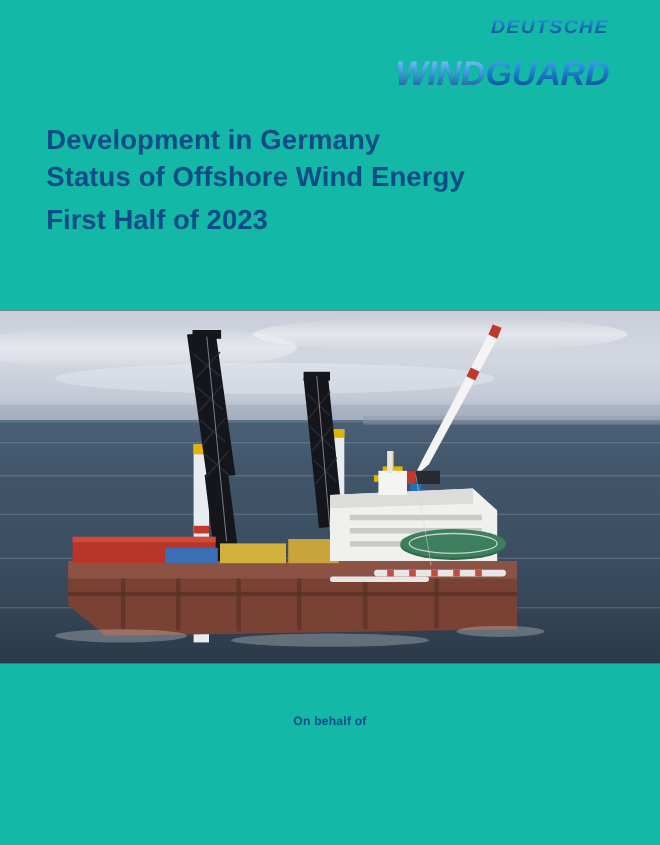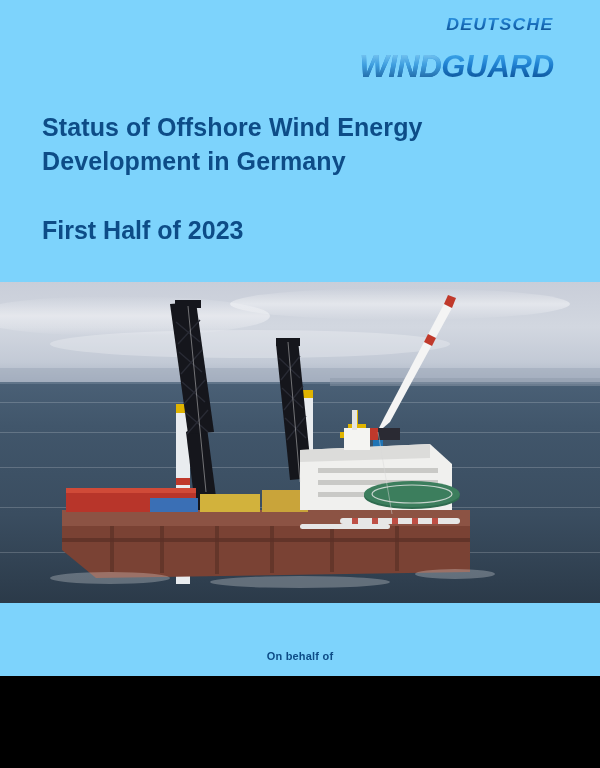--- a/index.html
+++ b/index.html
@@ -1,40 +1,40 @@
 <!DOCTYPE html>
 <html><head>
 <meta charset="utf-8">
 <style>
   html,body{margin:0;padding:0;background:#000;}
   body{width:600px;height:768px;overflow:hidden;position:relative;
        font-family:"Liberation Sans",sans-serif;background:#000;}
 
-  .page{position:relative;width:600px;height:676px;background:#7dd3fc;overflow:hidden;}
+  .page{position:relative;width:600px;height:768px;background:#14b8a6;overflow:hidden;}
 
   
   .brand{position:absolute;right:46px;top:16px;text-align:right;line-height:1;}
   .brand-top{font-size:17px;font-weight:bold;font-style:italic;letter-spacing:1.2px;
     color:#1b7fd4;
     background:linear-gradient(180deg,#2f9ae8 0%,#1668b5 55%,#0d4f8b 100%);
     -webkit-background-clip:text;background-clip:text;-webkit-text-fill-color:transparent;
     transform:scaleX(1.04);transform-origin:right center;}
   .brand-bot{font-size:31px;font-weight:bold;font-style:italic;letter-spacing:-0.2px;
     margin-top:18px;color:#1b7fd4;
     background:linear-gradient(180deg,#46b0f0 0%,#1e7fd0 45%,#0a4c8e 100%);
     -webkit-background-clip:text;background-clip:text;-webkit-text-fill-color:transparent;}
   .brand-bot .lt{
     background:linear-gradient(180deg,#8fd4f7 0%,#3f9fe0 45%,#15558f 100%);
     -webkit-background-clip:text;background-clip:text;-webkit-text-fill-color:transparent;}
 
   
   .title-wrap{position:absolute;left:42px;top:110px;width:470px;}
   .title-main{color:#0d4c87;font-size:25px;font-weight:bold;line-height:1.36;
               letter-spacing:0.1px;}
-  .title-sub{color:#0d4c87;font-size:25px;font-weight:bold;margin-top:38px;}
+  .title-sub{color:#0d4c87;font-size:25px;font-weight:bold;margin-top:8px;}
 
   
   .photo{position:absolute;left:0;top:282px;width:600px;height:321px;overflow:hidden;
          background:#223142;}
   .photo svg{display:block;width:600px;height:321px;}
 
   
   .behalf{position:absolute;left:0;top:650px;width:600px;text-align:center;
           color:#0d4c87;font-size:11px;font-weight:bold;letter-spacing:0.2px;}
 
@@ -45,22 +45,22 @@
 <body>
 
 <div class="page">
 
   <div class="brand">
     <div class="brand-top">DEUTSCHE</div>
     <div class="brand-bot"><span class="lt">WIND</span><span>GUARD</span></div>
   </div>
 
   <div class="title-wrap">
+    <div class="title-main">Development in Germany</div>
     <div class="title-main">Status of Offshore Wind Energy</div>
-    <div class="title-main">Development in Germany</div>
     <div class="title-sub">First Half of 2023</div>
   </div>
 
   <div class="photo">
     <svg viewBox="0 0 600 321" preserveAspectRatio="none">
       <defs>
         <linearGradient id="sky" x1="0" y1="0" x2="0" y2="1">
           <stop offset="0%" stop-color="#c9ced9"></stop>
           <stop offset="45%" stop-color="#d2d7e0"></stop>
           <stop offset="80%" stop-color="#c3cad6"></stop>

